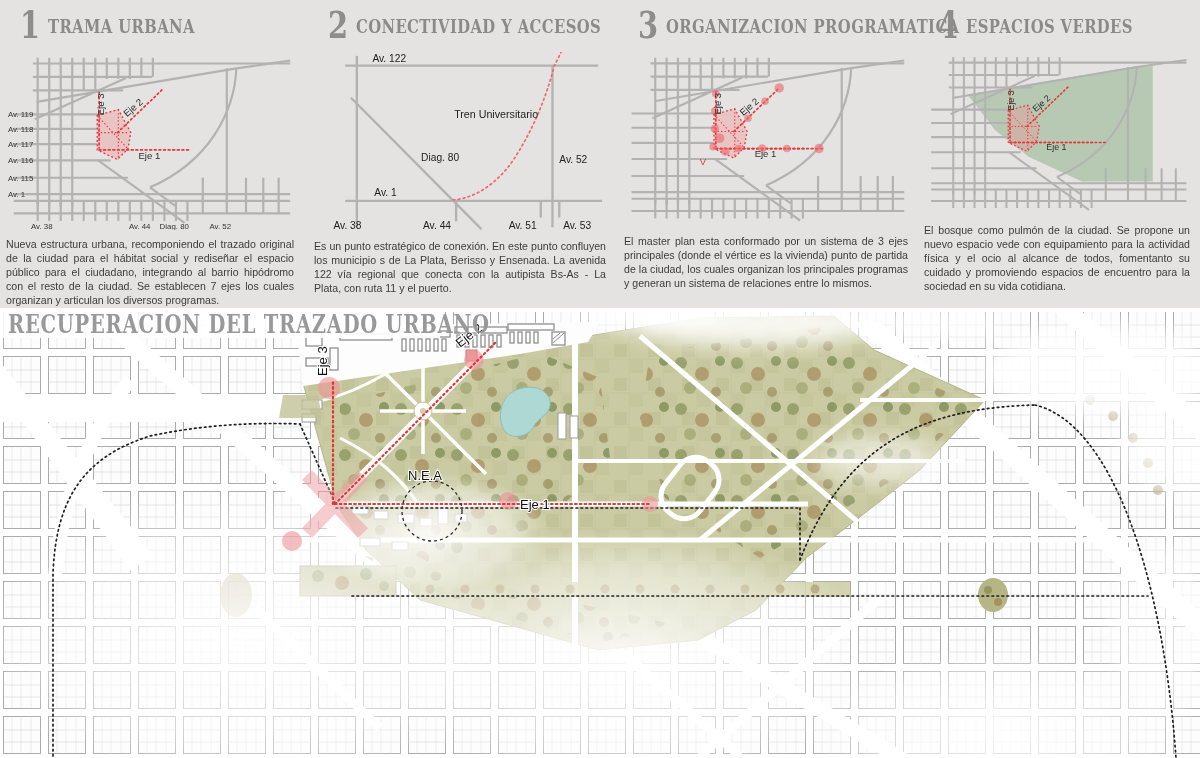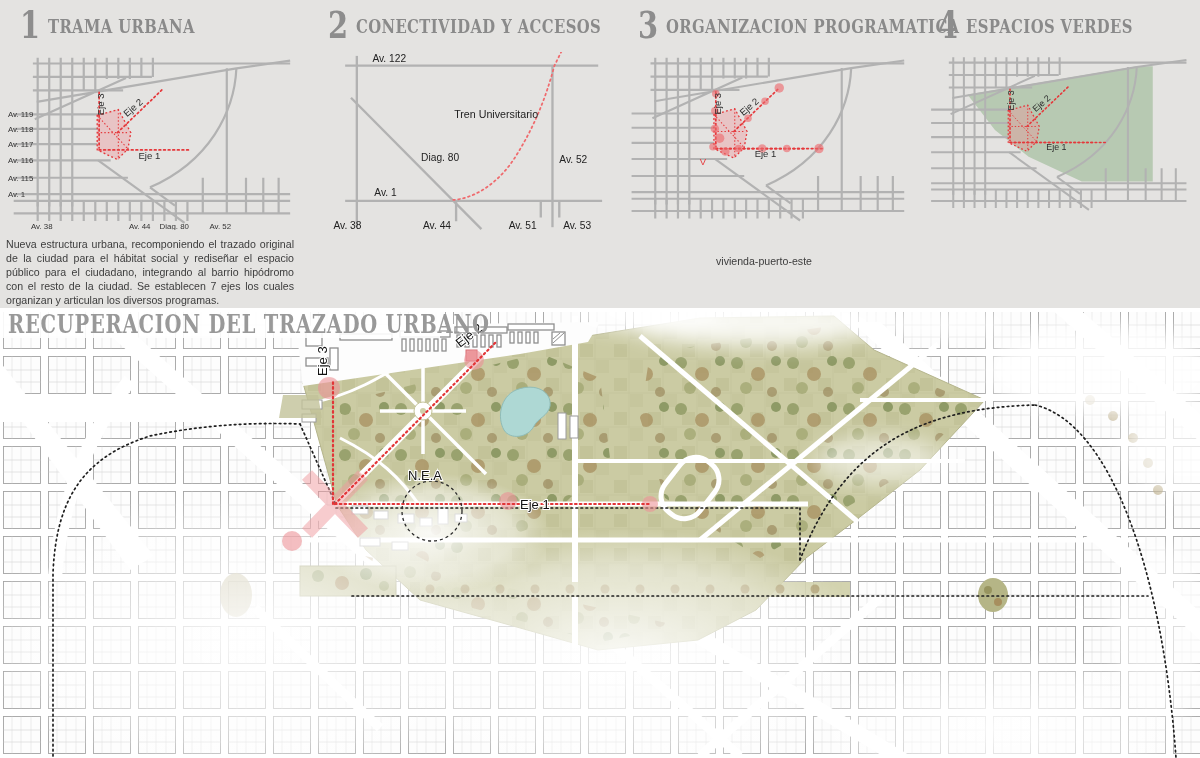--- a/index.html
+++ b/index.html
@@ -115,20 +115,21 @@
           <text x="144" y="68" font-size="11">Tren Universitario</text>
           <text x="110" y="112">Diag. 80</text>
           <text x="252" y="114">Av. 52</text>
           <text x="62" y="148">Av. 1</text>
           <text x="20" y="182">Av. 38</text>
           <text x="112" y="182">Av. 44</text>
           <text x="200" y="182">Av. 51</text>
           <text x="256" y="182">Av. 53</text>
         </g>
       </svg>
+      <div class="desc">Es un punto estratégico de conexión. En este punto confluyen los municipio s de La Plata, Berisso y Ensenada. La avenida 122 vía regional que conecta con la autipista Bs-As - La Plata, con ruta 11 y el puerto.</div>
     </div>
 
     <div class="panel p3">
       <div class="phead">
         <span class="pnum">3</span>
         <span class="ptitle">ORGANIZACION PROGRAMATICA</span>
       </div>
       <svg class="diagram" viewBox="0 0 300 185">
         <use href="#basegrid"></use>
         <use href="#pinkpoly"></use>
@@ -149,20 +150,21 @@
           <circle cx="172" cy="102" r="4"></circle>
             <circle cx="206" cy="102" r="5"></circle>
         </g>
         <g font-size="10" fill="#2e2e2e">
           <text x="102" y="66" transform="rotate(-90 102 66)">Eje 3</text>
           <text x="126" y="68" transform="rotate(-41 126 68)">Eje 2</text>
           <text x="138" y="111">Eje 1</text>
           <text x="80" y="119" fill="#e5383b">V</text>
         </g>
       </svg>
+      <div class="desc">El master plan esta conformado por un sistema de 3 ejes principales (donde el vértice es la vivienda) punto de partida de la ciudad, los cuales organizan los principales programas y generan un sistema de relaciones entre lo mismos.</div>
       <div class="vto">
         <span>vivienda</span>
         <span>-</span>
         <span>puerto</span>
         <span>-</span>
         <span>este</span>
       </div>
     </div>
 
     <div class="panel p4">
@@ -175,20 +177,21 @@
         <use href="#basegrid"></use>
         <use href="#pinkpoly"></use>
         <use href="#ejes"></use>
         <path d="M97,102 H205" stroke="#e5383b" stroke-width="1.8" stroke-dasharray="1.8,3" stroke-linecap="round" fill="none"></path>
         <g font-size="10" fill="#2e2e2e">
           <text x="102" y="66" transform="rotate(-90 102 66)">Eje 3</text>
           <text x="126" y="68" transform="rotate(-41 126 68)">Eje 2</text>
           <text x="138" y="111">Eje 1</text>
         </g>
       </svg>
+      <div class="desc">El bosque como pulmón de la ciudad. Se propone un nuevo espacio vede con equipamiento para la actividad física y el ocio al alcance de todos, fomentanto su cuidado y promoviendo espacios de encuentro para la sociedad en su vida cotidiana.</div>
     </div>
   </div>
 
   <div class="map">
     <svg class="mapsvg" width="1200" height="450" viewBox="0 0 1200 450">
       <defs>
         <pattern id="pb" width="45" height="45" patternUnits="userSpaceOnUse">
           <rect x="3.5" y="3.5" width="37" height="37" fill="#fdfdfd" stroke="#a2a2a2" stroke-width=".9"></rect>
           <path d="M3.5,17 H40.5 M3.5,29 H40.5" stroke="#d0d0d0" stroke-width=".6"></path>
           <path d="M12,3.5 V40.5 M21,3.5 V40.5 M31,3.5 V40.5" stroke="#d8d8d8" stroke-width=".5"></path>

